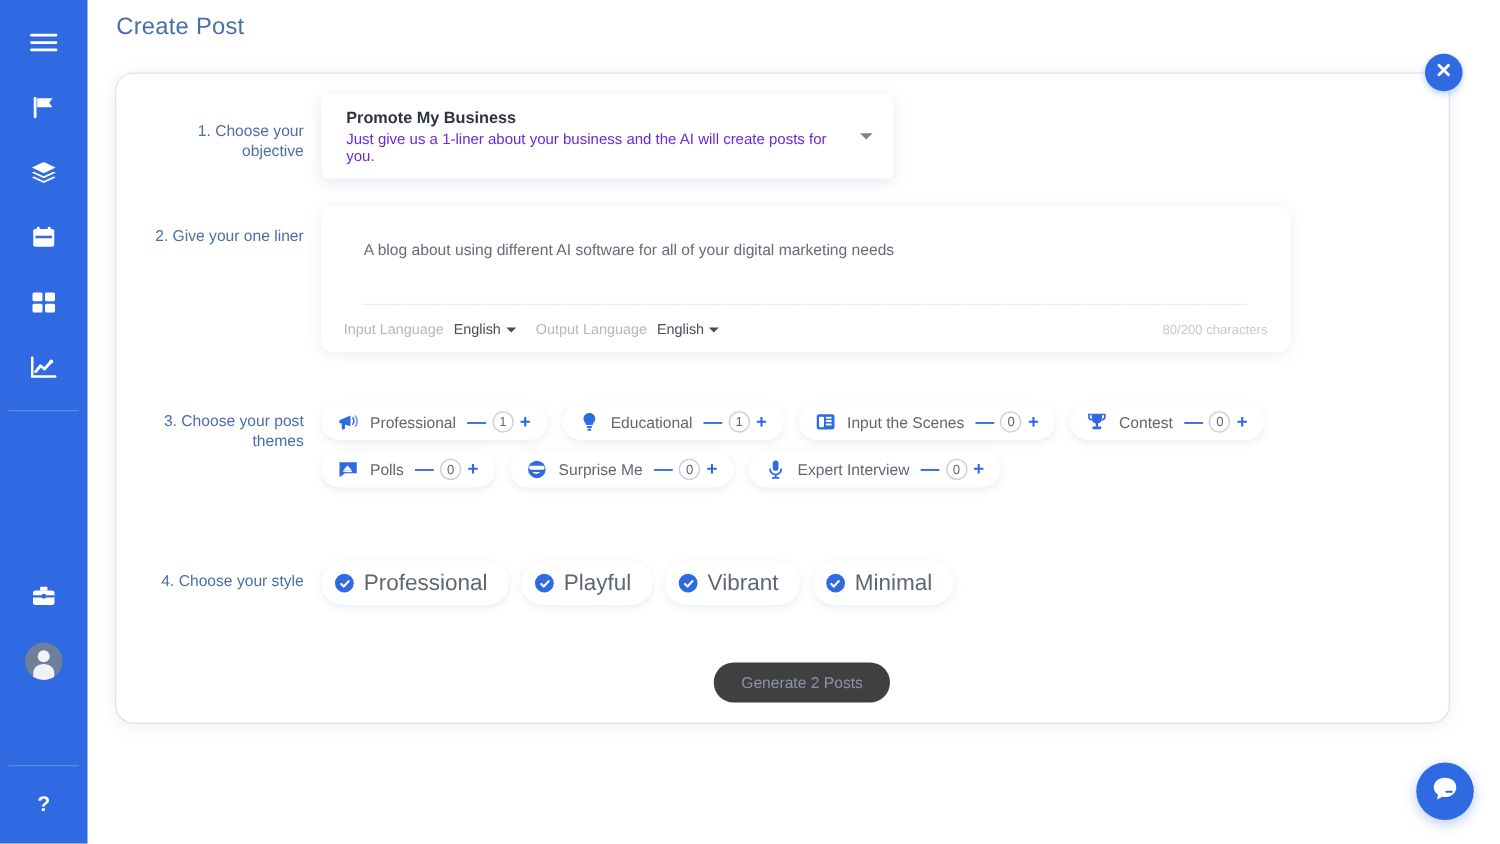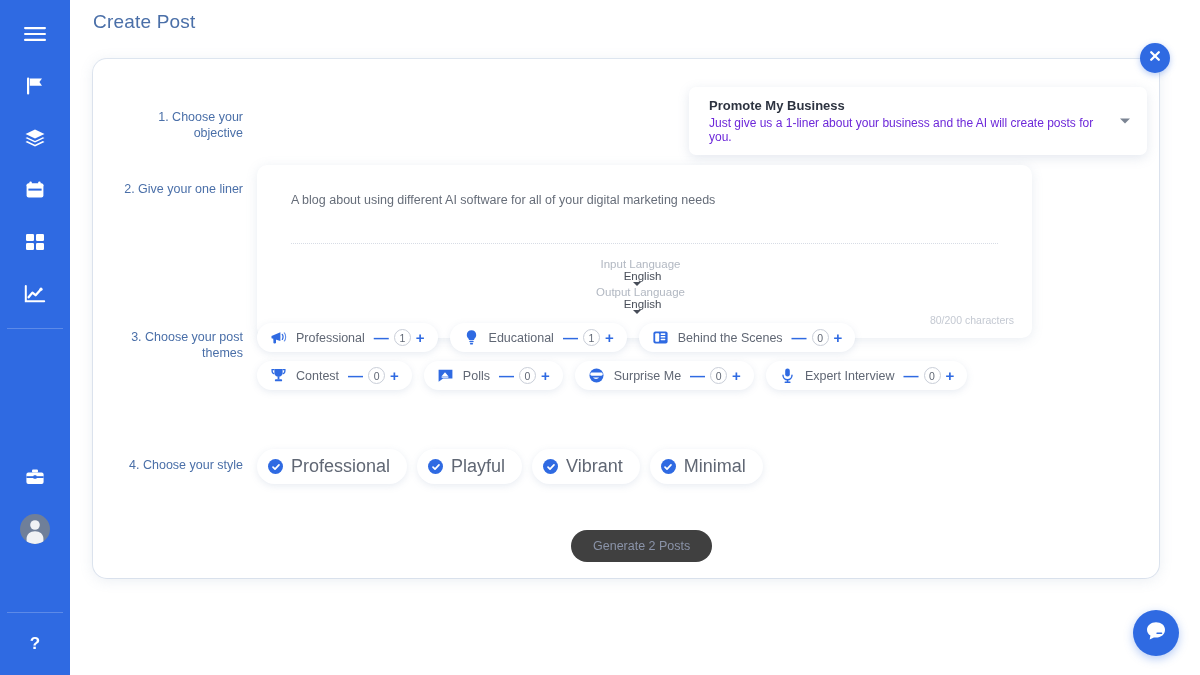--- a/index.html
+++ b/index.html
@@ -77,21 +77,21 @@
   .step-label {
     color: #4a6fa8;
     font-size: 12.5px;
     line-height: 16px;
     width: 150px;
     text-align: right;
     padding-right: 14px;
   }
 
   
-  #row-objective { left: 14px; top: 28px; width: 1040px; justify-content: space-between; }
+  #row-objective { left: 14px; top: 16px; width: 1040px; }
   #objective-dropdown {
     position: relative;
     width: 458px;
     background: #ffffff;
     border-radius: 7px;
     box-shadow: 0 3px 12px rgba(120,140,175,0.20);
     padding: 11px 34px 11px 20px;
   }
   #objective-title { font-size: 13px; color: #2d3340; margin-bottom: 3px; font-weight: 600; }
   #objective-sub { font-size: 12px; color: #6d28d9; }
@@ -120,21 +120,20 @@
     min-height: 54px;
   }
   #oneliner-rule {
     border-top: 1px dotted #d7dce5;
     margin: 6px 16px 0 16px;
   }
   #oneliner-footer {
     display: flex; align-items: center;
     padding: 14px 0 0 0;
     font-size: 11.5px;
-    flex-direction: column;
   }
   .lang-label { color: #b2b8c2; margin-right: 8px; }
   .lang-value { color: #474d58; margin-right: 4px; cursor: pointer; }
   .mini-caret {
     display: inline-block;
     width: 0; height: 0;
     border-left: 4px solid transparent;
     border-right: 4px solid transparent;
     border-top: 4px solid #474d58;
     margin-right: 16px;
@@ -393,21 +392,21 @@
         <div class="chip">
           <span class="chip-icon">
             <svg width="17" height="17" viewBox="0 0 17 17">
               <rect x="1.4" y="2.4" width="14.2" height="12.2" rx="2" fill="#2f6ae2"></rect>
                 <rect x="3.2" y="4.3" width="4" height="8.4" rx="1" fill="#fff"></rect>
                 <rect x="8.6" y="4.3" width="4.8" height="1.6" rx=".7" fill="#fff"></rect>
                 <rect x="8.6" y="7" width="4.8" height="1.6" rx=".7" fill="#fff"></rect>
                 <rect x="8.6" y="9.7" width="4.8" height="1.6" rx=".7" fill="#fff"></rect>
             </svg>
           </span>
-          <span class="chip-label">Behind the Scenes</span>
+          <span class="chip-label">Input the Scenes</span>
           <span class="step-minus">—</span>
           <span class="step-count">0</span>
           <span class="step-plus">+</span>
         </div>
         <div class="chip">
           <span class="chip-icon">
             <svg width="17" height="17" viewBox="0 0 17 17">
               <path d="M4.4 1.9h8.2v3.8c0 2.3-1.8 4.1-4.1 4.1S4.4 8 4.4 5.7z" fill="#2f6ae2"></path>
                 <path d="M4.4 2.6H2.1v1.5c0 1.6 1 2.6 2.3 2.8M12.6 2.6h2.3v1.5c0 1.6-1 2.6-2.3 2.8" stroke="#2f6ae2" stroke-width="1.3" fill="none"></path>
                 <rect x="7.6" y="9.3" width="1.8" height="3.1" fill="#2f6ae2"></rect>

